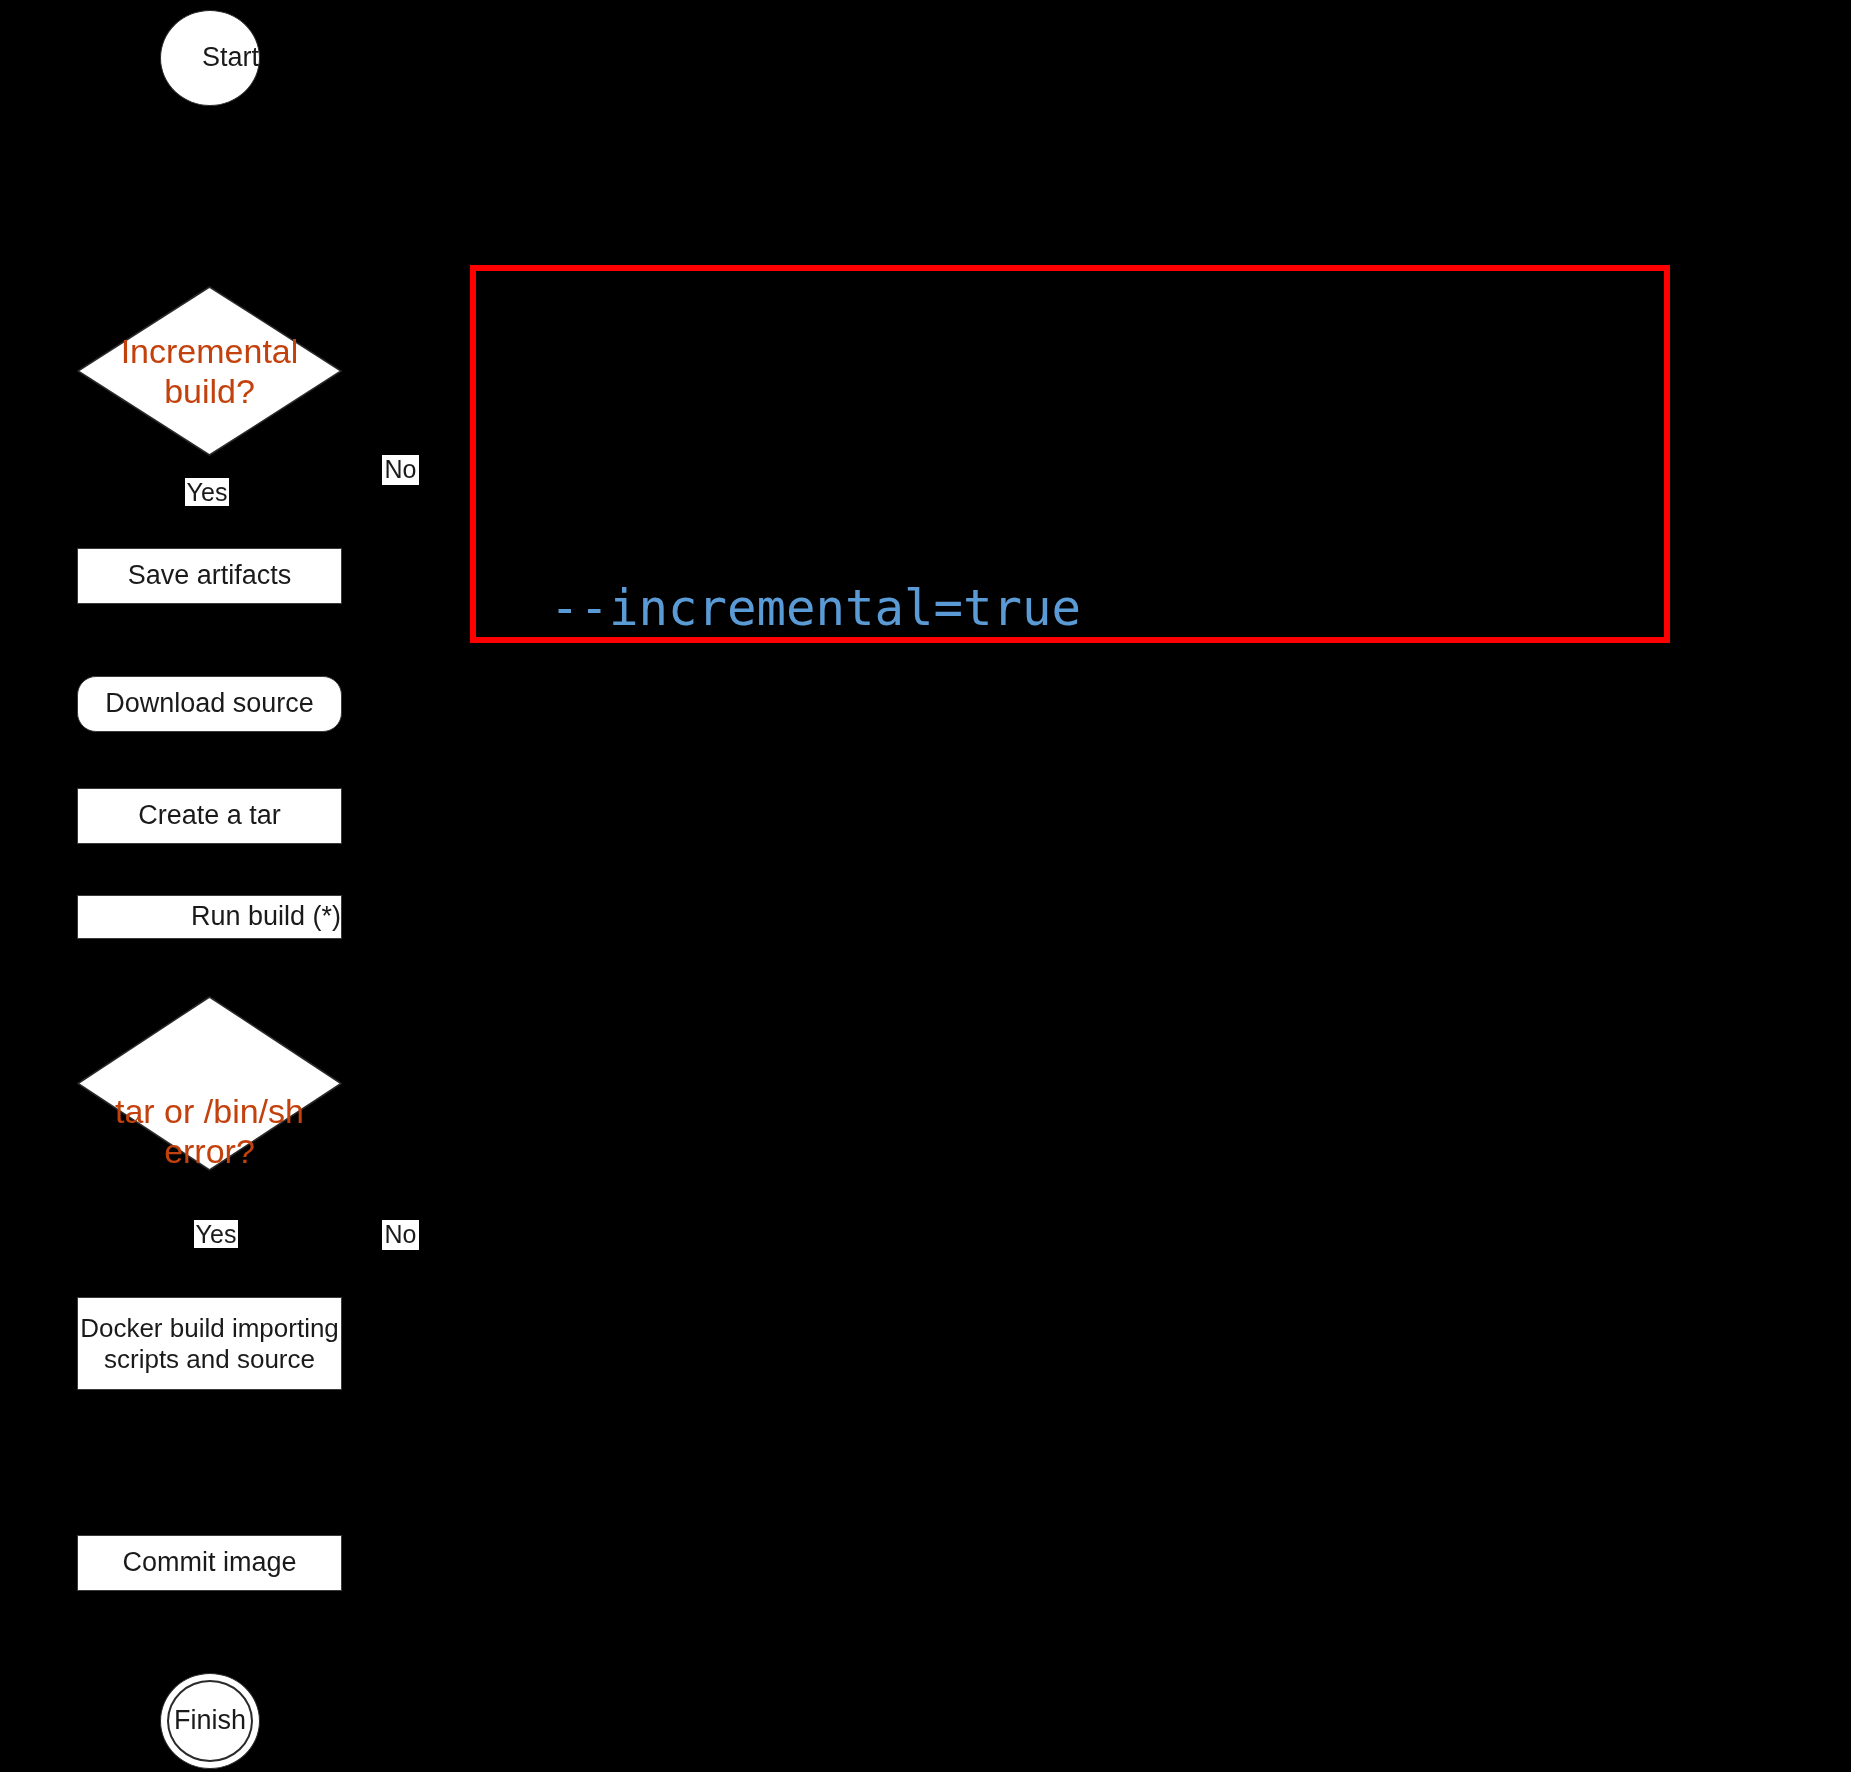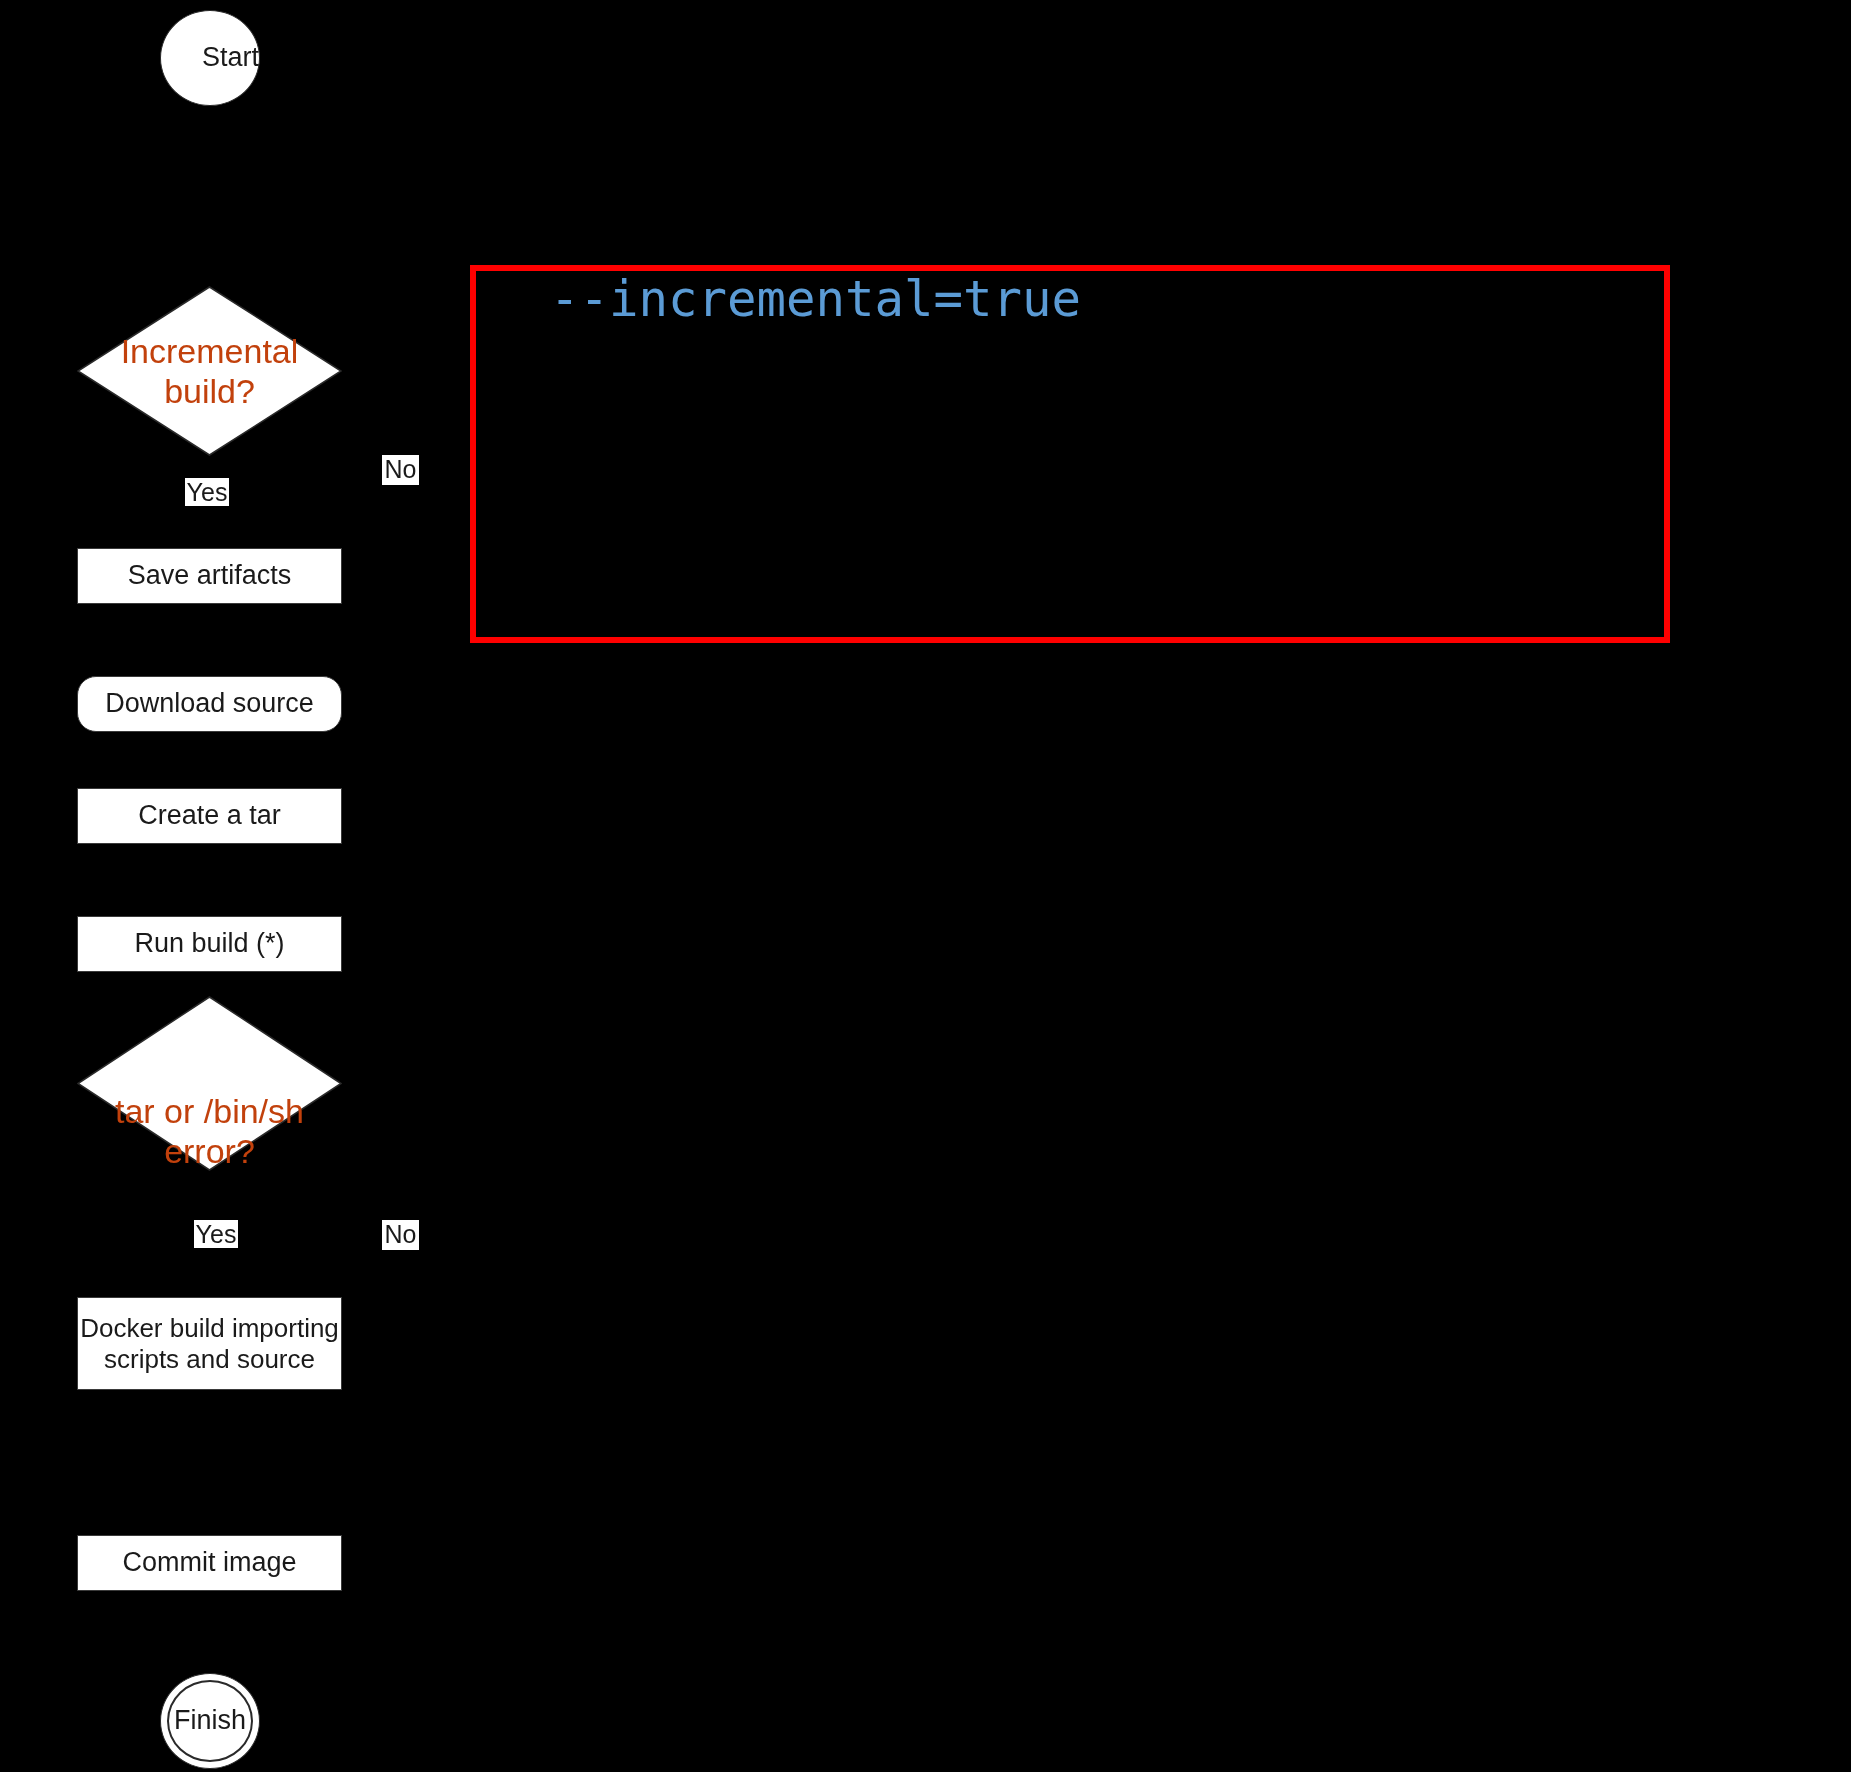--- a/index.html
+++ b/index.html
@@ -104,21 +104,21 @@
     white-space: nowrap;
   }
 
   
   .callout {
     position: absolute;
     box-sizing: border-box;
     border: 6px solid #ff0000;
     background: transparent;
     display: flex;
-    align-items: flex-start;
+    align-items: flex-end;
   }
   .callout-text {
     font-family: "DejaVu Sans Mono", "Liberation Mono", monospace;
     color: #5b9bd5;
     font-size: 49px;
     letter-spacing: 0px;
     padding-left: 74px;
     white-space: pre;
   }
 
@@ -181,21 +181,21 @@
   </div>
 
   <div class="node process" style="left:77px; top:676px; width:265px; height:56px;border-radius:19px;">
     <span>Download source</span>
   </div>
 
   <div class="node process" style="left:77px; top:788px; width:265px; height:56px;">
     <span>Create a tar</span>
   </div>
 
-  <div class="node process" style="left:77px; top:916px; width:265px; height:56px;">
+  <div class="node process" style="left:77px; top:895px; width:265px; height:44px;justify-content:flex-end;">
     <span>Run build (*)</span>
   </div>
 
   <div class="node decision" style="left:77px; top:996px; width:265px; height:175px;align-items:flex-end;">
     <svg viewBox="0 0 265 175" preserveAspectRatio="none">
       <polygon points="132.5,1 264,87.5 132.5,174 1,87.5" fill="#ffffff" stroke="#2a2a2a" stroke-width="1.5"></polygon>
     </svg>
     <div class="dec-label">
       <div>tar or /bin/sh</div>
       <div>error?</div>

